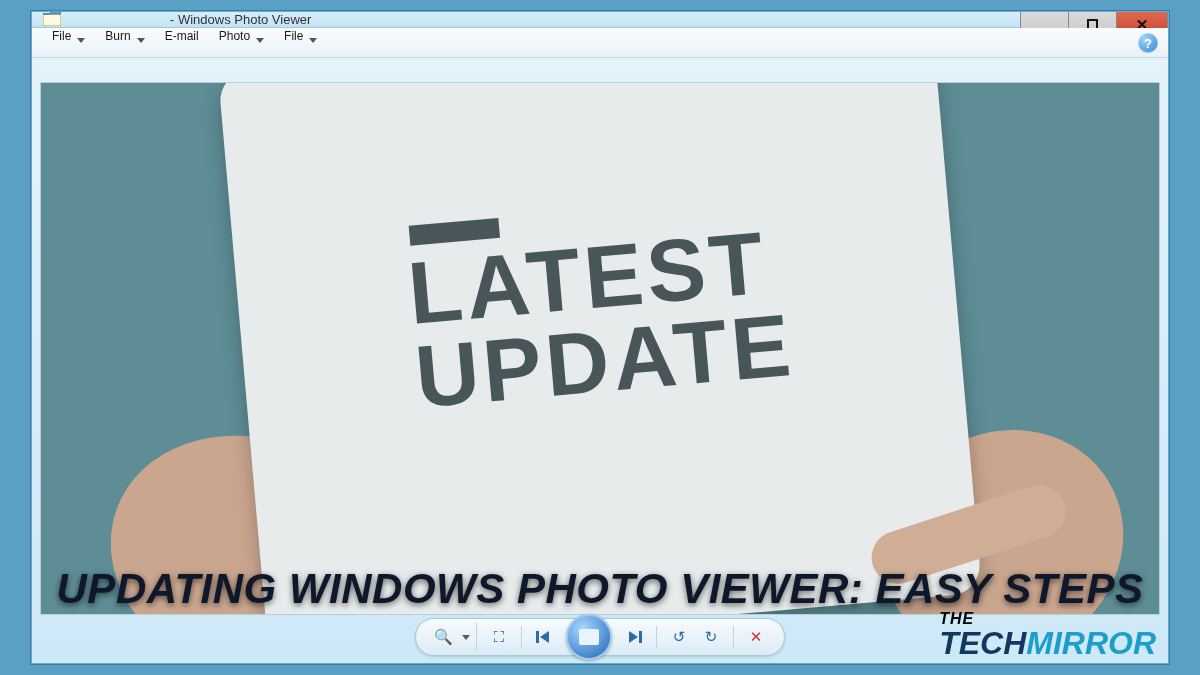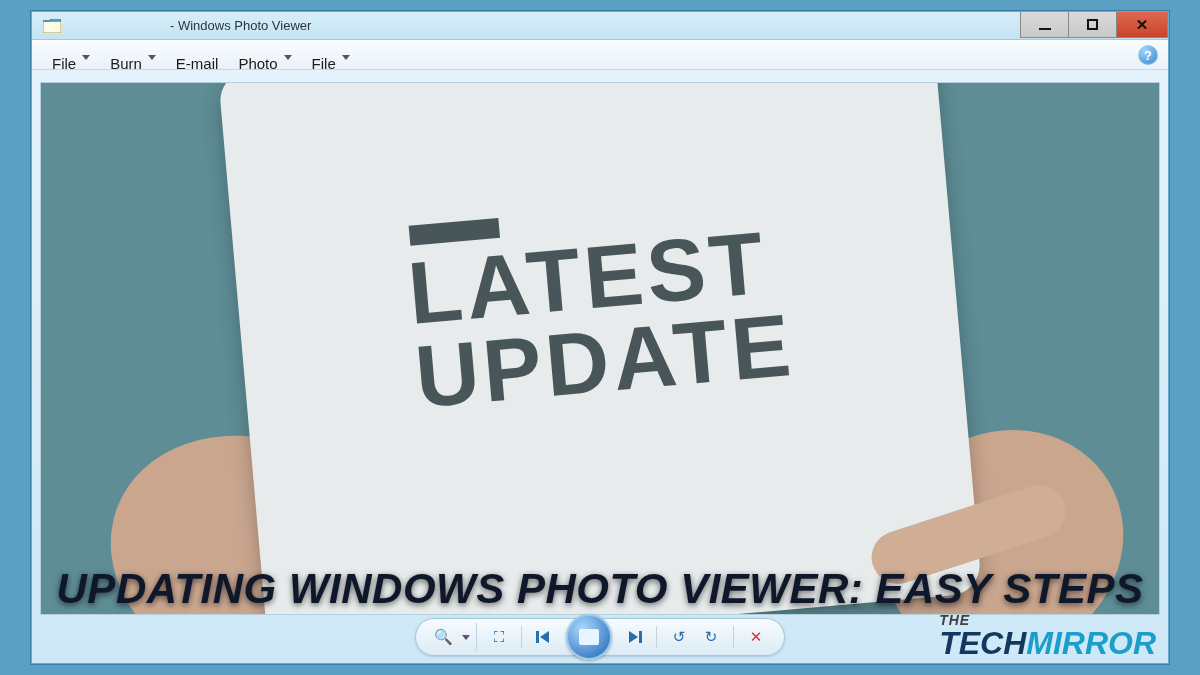--- a/index.html
+++ b/index.html
@@ -1,32 +1,32 @@
 <!DOCTYPE html>
 <html><head>
 <meta charset="utf-8">
 <style>
 *{box-sizing:border-box;margin:0;padding:0;font-family:"Segoe UI",Tahoma,sans-serif}
 body{width:1200px;height:675px;background:#5a9fc4;position:relative;overflow:hidden}
 .outer{position:absolute;left:30px;top:10px;right:30px;bottom:10px;border:1px solid #3a7da5}
 .window{position:absolute;left:0;top:0;right:0;bottom:0;background:linear-gradient(to bottom,#e6f3fb,#cde8f7);border:1px solid #6ba8d0}
-.titlebar{height:28px;display:flex;align-items:center;background:linear-gradient(to bottom,#d8eef9,#c3e3f3);border-bottom:1px solid #a3c9e0;position:relative}
+.titlebar{height:16px;display:flex;align-items:flex-end;background:linear-gradient(to bottom,#d8eef9,#c3e3f3);border-bottom:1px solid #a3c9e0;position:relative}
 .ticon{width:20px;height:16px;margin:0 8px 0 10px;display:flex;align-items:center;justify-content:center}
 .ticon svg{display:block}
 .title{font-size:13px;color:#333;margin-left:100px}
 .winbtns{position:absolute;right:0;top:0;display:flex;height:26px}
 .winbtn{width:48px;height:26px;border:1px solid #888;border-top:none;display:flex;align-items:center;justify-content:center;background:linear-gradient(#d9d9d9,#c9c9c9);cursor:pointer}
 .winbtn.min{border-right:none}
 .winbtn.max{border-right:none}
 .winbtn.close{background:linear-gradient(#e06850,#c8452a);width:52px}
 .winbtn .minline{width:12px;height:2px;background:#111;margin-top:8px}
 .winbtn .sq{width:11px;height:11px;border:2px solid #111}
 .winbtn .x{font-size:15px;color:#111;font-weight:700;line-height:1}
 .menubar{height:30px;display:flex;align-items:center;background:linear-gradient(#fafcfe,#e9f2f9);border-bottom:1px solid #c9d8e3;padding:0 10px;position:relative}
-.menu{display:flex;align-items:flex-start;padding:16px 10px;height:100%;font-size:15px;color:#1a1a1a;cursor:pointer}
+.menu{display:flex;align-items:flex-end;padding:16px 10px;height:100%;font-size:12px;color:#1a1a1a;cursor:pointer}
 .menu .caret{width:0;height:0;border-left:4px solid transparent;border-right:4px solid transparent;border-top:5px solid #555;margin-left:6px}
 .help{position:absolute;right:10px;top:5px;width:20px;height:20px;border-radius:50%;background:radial-gradient(circle at 35% 30%,#9fd6ff,#2a7fc9);color:#fff;font-size:13px;font-weight:700;display:flex;align-items:center;justify-content:center;cursor:pointer;box-shadow:inset 0 0 2px #fff}
 .canvas{position:absolute;left:8px;right:8px;top:70px;bottom:48px;background:#5e8d96;border:1px solid #b7cfdd;overflow:hidden}
 .tablet{position:absolute;left:18%;top:-8%;width:64%;height:110%;background:#e8ebeb;border-radius:30px;transform:rotate(-5deg);box-shadow:0 8px 20px rgba(0,0,0,.25)}
 .hand{position:absolute;background:#caa68f;border-radius:50%}
 .hand.l{left:6%;bottom:-12%;width:26%;height:45%;transform:rotate(20deg)}
 .hand.r{right:3%;bottom:-8%;width:22%;height:42%;transform:rotate(-30deg)}
 .finger{position:absolute;right:8%;bottom:10%;width:18%;height:10%;background:#d0ad95;border-radius:30px;transform:rotate(-18deg)}
 .tx{position:absolute;left:50%;top:42%;transform:translate(-50%,-50%) rotate(-5deg);font-weight:700;color:#48565a;letter-spacing:4px;text-align:left}
 .tx .bar{width:90px;height:20px;background:#48565a;margin-bottom:6px;margin-left:6px}
@@ -36,21 +36,21 @@
 .toolbar{display:flex;align-items:center;gap:4px;background:linear-gradient(#f7fbfe,#dcebf5);border:1px solid #a7c8dd;border-radius:24px;padding:4px 14px;box-shadow:0 1px 3px rgba(0,0,0,.15);height:38px}
 .tbtn{width:28px;height:28px;display:flex;align-items:center;justify-content:center;border-radius:6px;color:#2a6dab;font-size:15px;cursor:pointer}
 .zoom{display:flex;align-items:center;gap:2px;padding-right:6px;border-right:1px solid #c0d4e0;margin-right:4px}
 .zcar{width:0;height:0;border-left:4px solid transparent;border-right:4px solid transparent;border-top:5px solid #557;margin-left:2px}
 .sep{width:1px;height:22px;background:#c0d4e0;margin:0 4px}
 .play{width:46px;height:46px;border-radius:50%;background:radial-gradient(circle at 35% 30%,#a8d8ff,#1e63b6);border:2px solid #9ec9e8;display:flex;align-items:center;justify-content:center;cursor:pointer;margin:0 4px;box-shadow:0 1px 3px rgba(0,0,0,.3)}
 .play .inner{width:20px;height:16px;background:#e8f4ff;border-radius:2px}
 .nav svg,.rot svg{display:block}
 .del{color:#c33}
 .brand{position:absolute;right:44px;bottom:16px;text-align:left;font-weight:900;font-style:italic;line-height:1}
-.brand .t1{font-size:14px;color:#404040;letter-spacing:1px}
+.brand .t1{font-size:16px;color:#000000;letter-spacing:1px}
 .brand .t2{font-size:32px;color:#14375f}
 .brand .t2 .m{color:#1b9ec9}
 </style>
 </head>
 <body>
 
 <div class="outer">
 <div class="window">
 
   <div class="titlebar">

